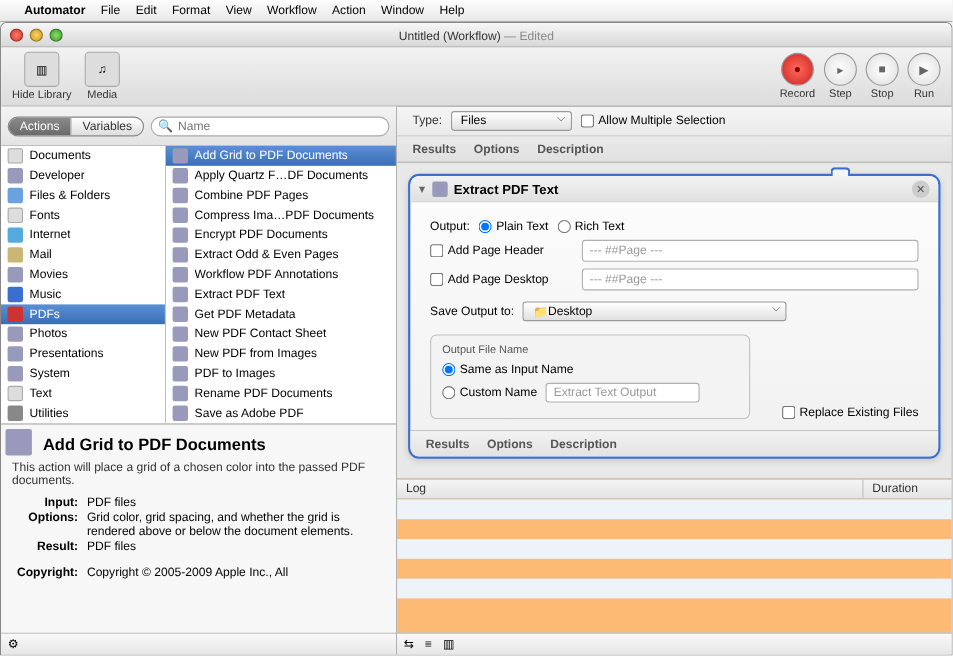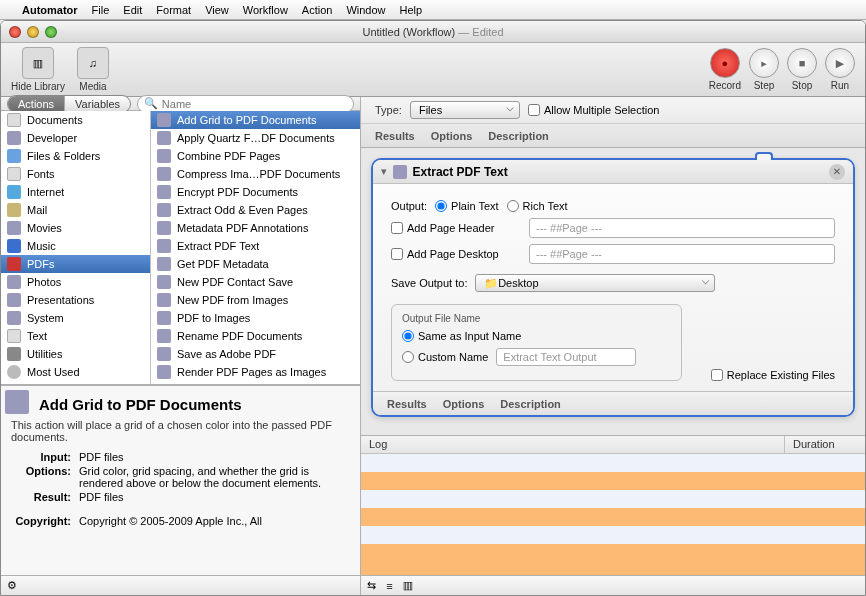--- a/index.html
+++ b/index.html
@@ -30,21 +30,21 @@
 .tool-spacer { flex: 1; }
 .roundbtn { display: flex; flex-direction: column; align-items: center; gap: 2px; margin-left: 8px; }
 .roundicon { width: 30px; height: 30px; border-radius: 50%; border: 1px solid #999; background: radial-gradient(#fff,#ddd); display:flex;align-items:center;justify-content:center;font-size:14px;color:#666; }
 .roundicon.red { background: radial-gradient(#ff6a5a,#c22); color: #800; }
 
 .body { display: flex; height: calc(100% - 22px - 54px); }
 
 
 .leftcol { width: 360px; border-right: 1px solid #b0b0b0; display: flex; flex-direction: column; background: #f7f7f7; }
 
-.tabs-row { height: 14px; background: linear-gradient(#f3f3f3,#e3e3e3); border-bottom: 1px solid #b0b0b0; display: flex; align-items: center; padding: 0 6px; gap: 6px; }
+.tabs-row { height: 36px; background: linear-gradient(#f3f3f3,#e3e3e3); border-bottom: 1px solid #b0b0b0; display: flex; align-items: center; padding: 0 6px; gap: 6px; }
 .segment { display: flex; border: 1px solid #888; border-radius: 10px; overflow: hidden; height: 18px; background: linear-gradient(#fff,#ddd); }
 .segbtn { padding: 1px 10px; font-size: 11px; color: #333; border-right: 1px solid #aaa; display:flex;align-items:center; }
 .segbtn:last-child { border-right: none; }
 .segbtn.active { background: linear-gradient(#8a8a8a,#6a6a6a); color: #fff; }
 .search { flex: 1; height: 18px; border: 1px solid #aaa; border-radius: 9px; background: #fff; display: flex; align-items: center; padding: 0 6px; gap: 4px; color: #888; }
 .search .mag { font-size: 11px; color: #888; }
 .search input { border: none; outline: none; flex: 1; font-size: 11px; color: #333; background: transparent; }
 
 .lists { display: flex; flex: 1; border-bottom: 1px solid #b0b0b0; min-height: 0; }
 .catlist { width: 150px; border-right: 1px solid #c0c0c0; overflow-y: auto; background: #fff; }
@@ -283,33 +283,33 @@
             <div class="row">
               <span class="icon ic ic-generic"></span>
               <span class="lbl">Encrypt PDF Documents</span>
             </div>
             <div class="row">
               <span class="icon ic ic-generic"></span>
               <span class="lbl">Extract Odd &amp; Even Pages</span>
             </div>
             <div class="row">
               <span class="icon ic ic-generic"></span>
-              <span class="lbl">Metadata PDF Annotations</span>
+              <span class="lbl">Workflow PDF Annotations</span>
             </div>
             <div class="row">
               <span class="icon ic ic-generic"></span>
               <span class="lbl">Extract PDF Text</span>
             </div>
             <div class="row">
               <span class="icon ic ic-generic"></span>
               <span class="lbl">Get PDF Metadata</span>
             </div>
             <div class="row">
               <span class="icon ic ic-generic"></span>
-              <span class="lbl">New PDF Contact Save</span>
+              <span class="lbl">New PDF Contact Sheet</span>
             </div>
             <div class="row">
               <span class="icon ic ic-generic"></span>
               <span class="lbl">New PDF from Images</span>
             </div>
             <div class="row">
               <span class="icon ic ic-generic"></span>
               <span class="lbl">PDF to Images</span>
             </div>
             <div class="row">

